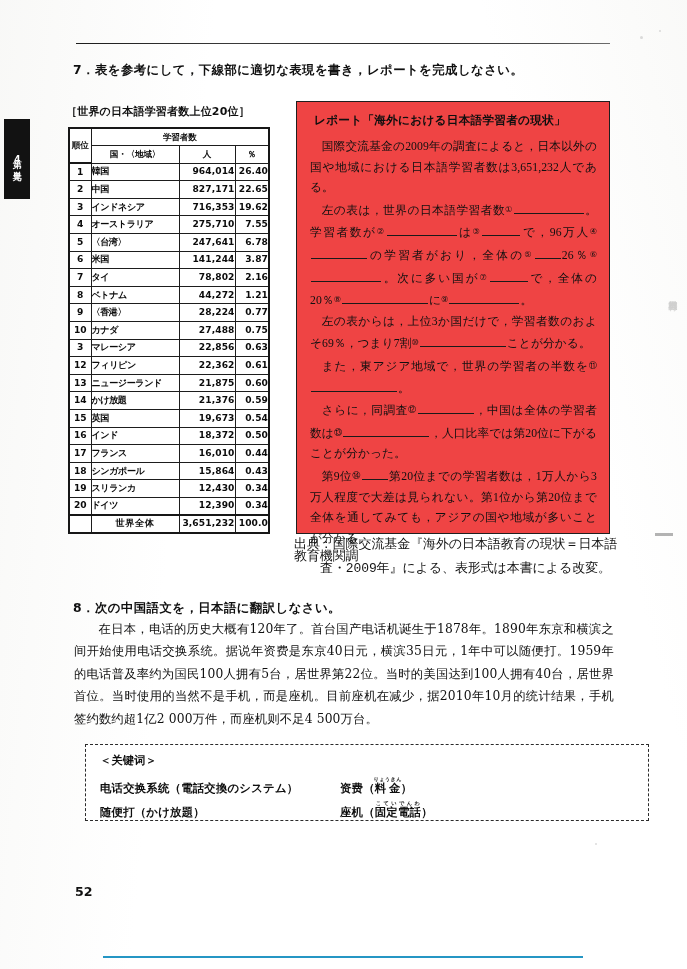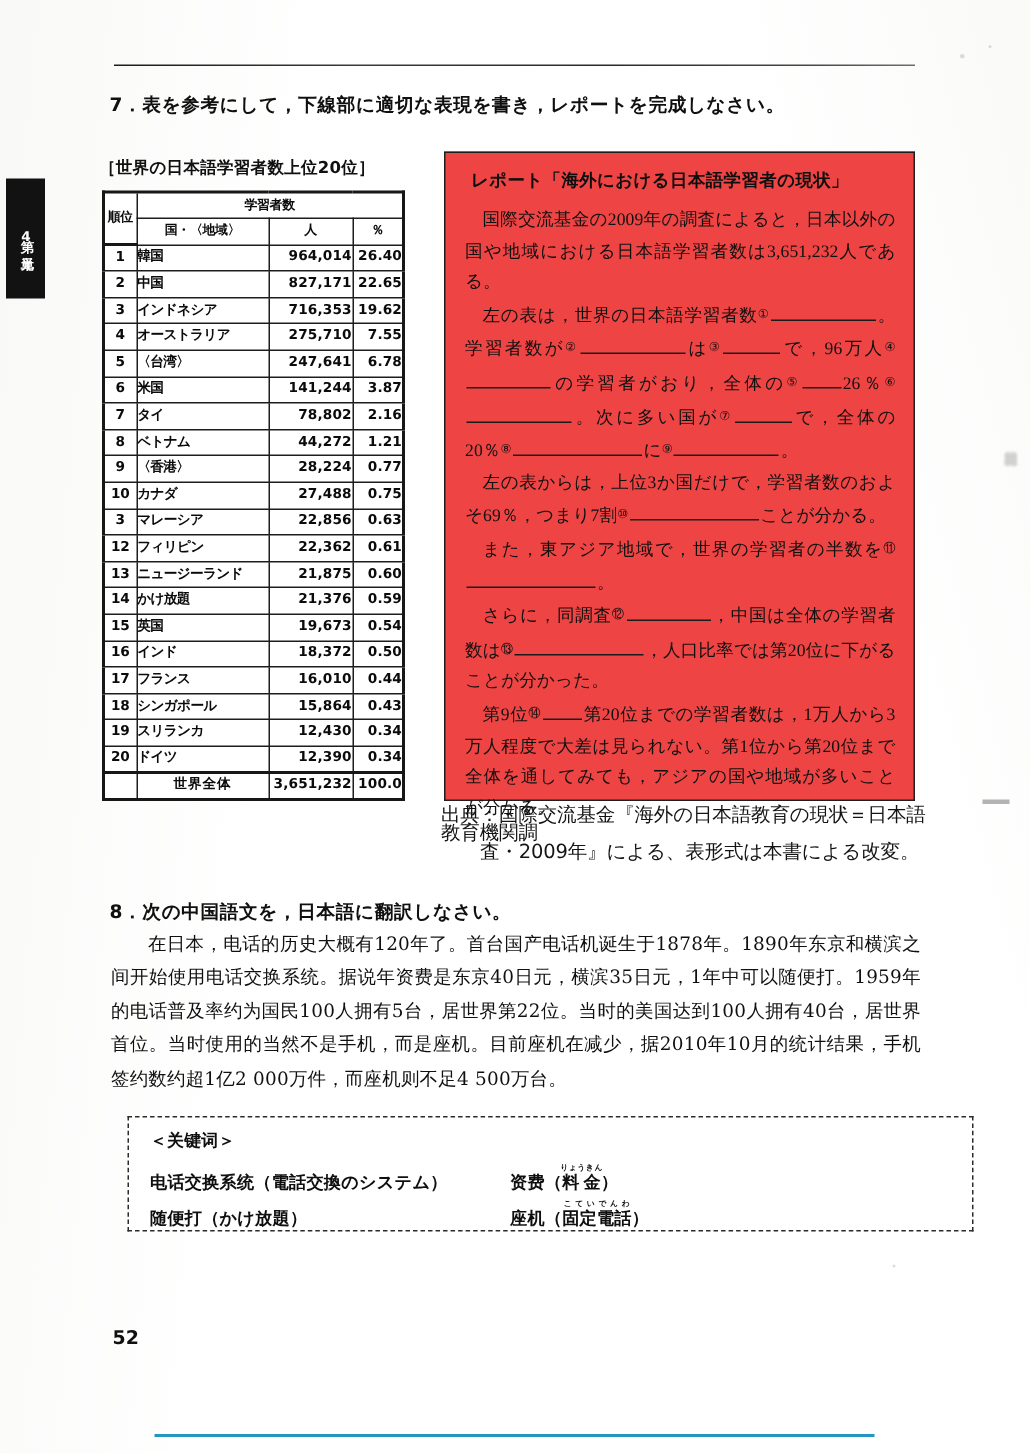--- a/index.html
+++ b/index.html
@@ -141,21 +141,21 @@
     letter-spacing:0;
   }
 
   
   .source-note{
     position:absolute;left:294px;top:538px;width:330px;
     font-family:"DejaVu Sans","Liberation Sans",sans-serif;
     font-size:13px;line-height:12.4px;color:#141414;
     letter-spacing:-.1px;
   }
-  .source-note .l2{padding-left:26px;}
+  .source-note .l2{padding-left:26px;font-family:Liberation Mono, monospace;}
 
   
   .cn-passage{
     position:absolute;left:74px;top:618px;width:540px;
     font-family:"DejaVu Serif","Liberation Serif",serif;
     font-size:12.3px;
     line-height:22.4px;
     text-align:justify;
     text-indent:2em;
     color:#101010;

